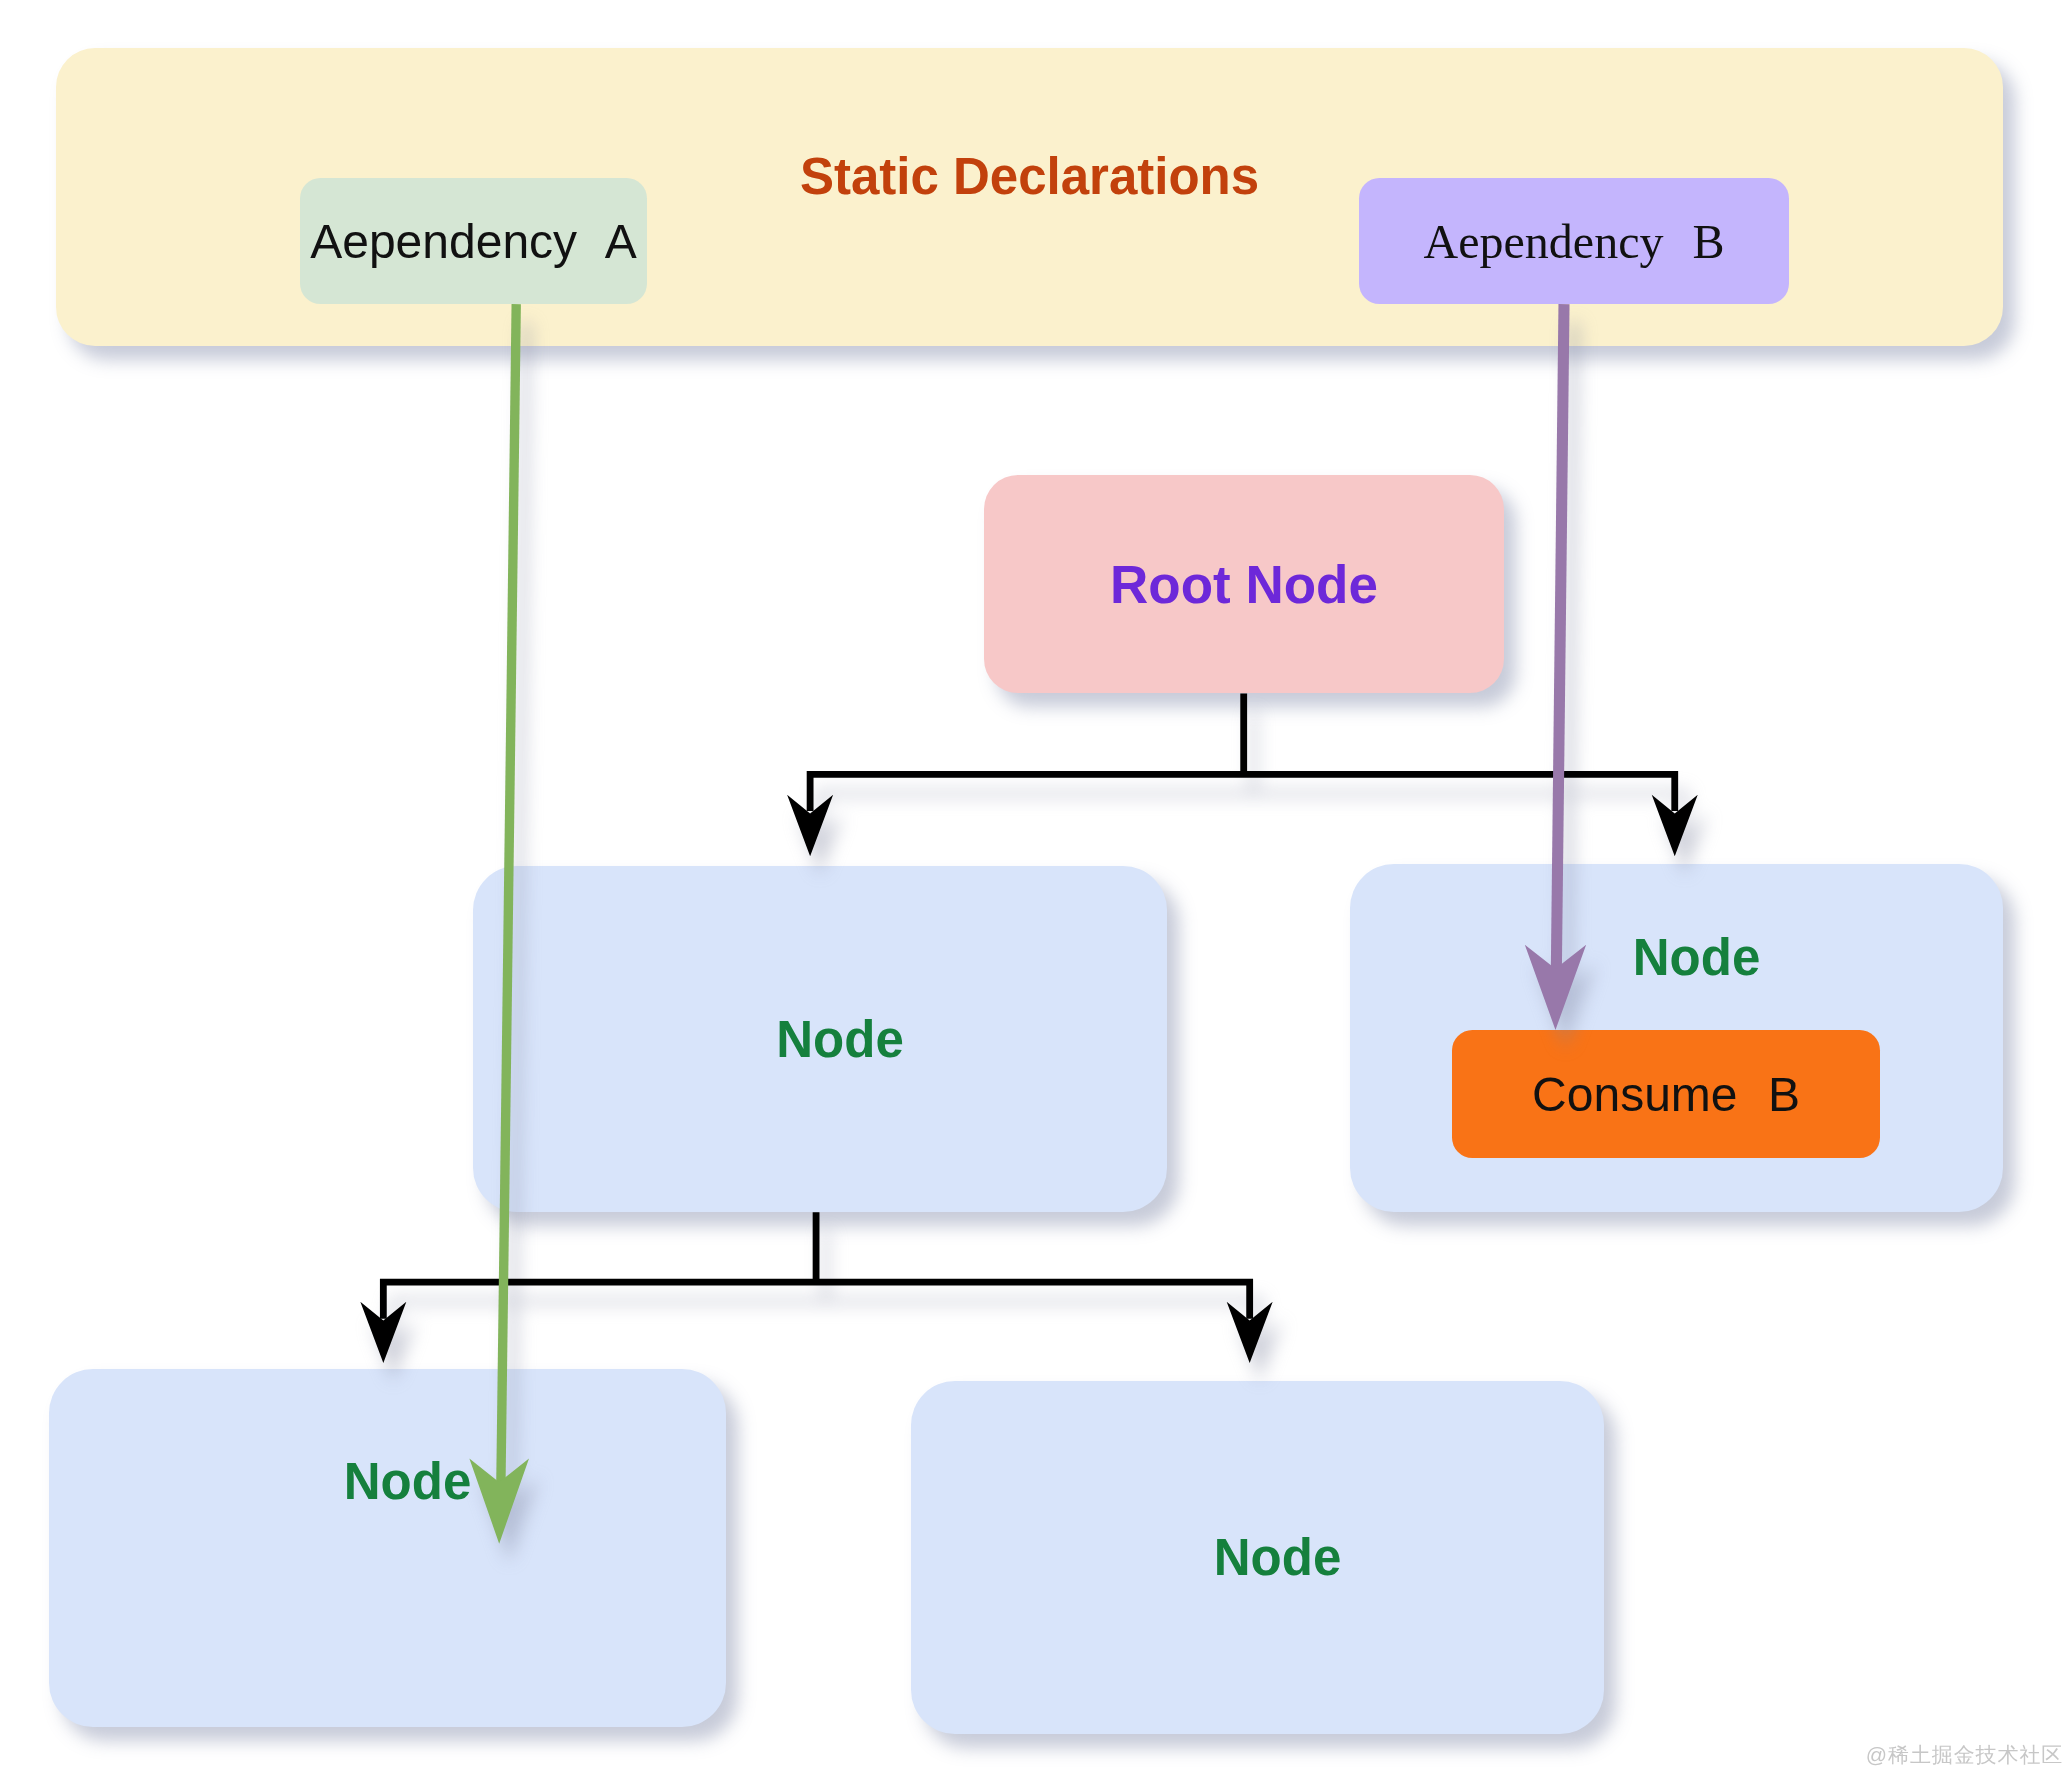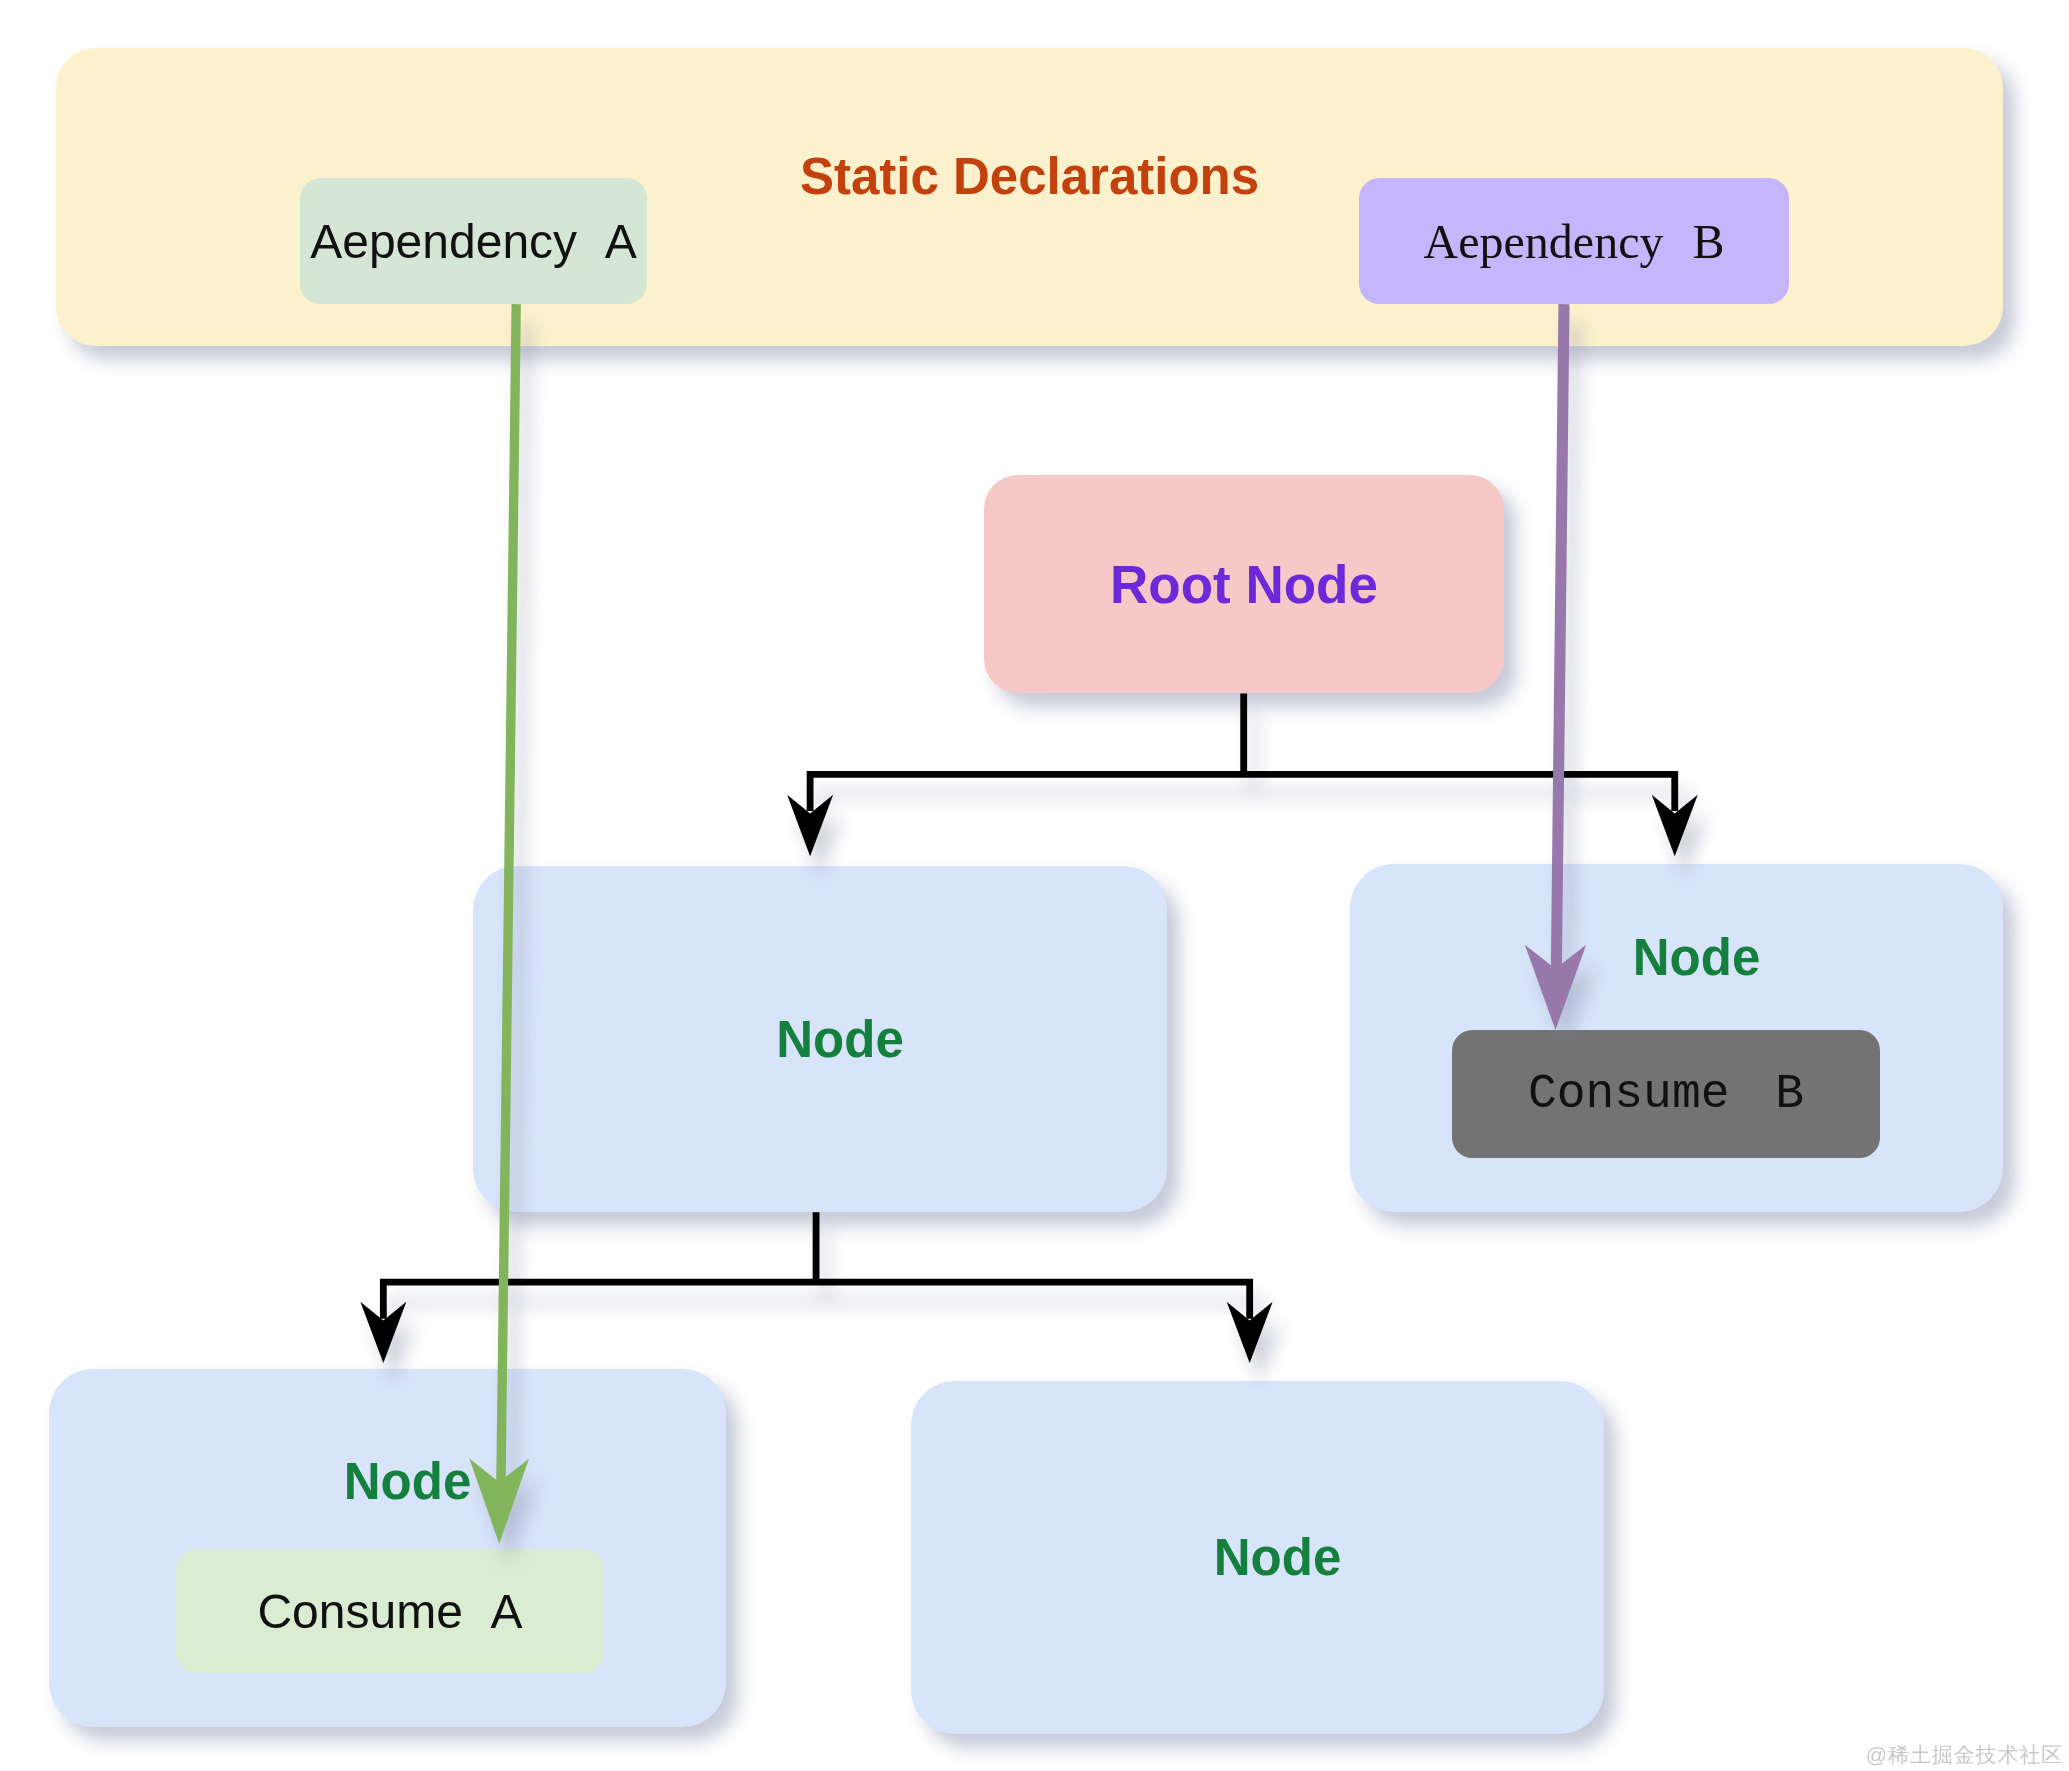--- a/index.html
+++ b/index.html
@@ -61,21 +61,21 @@
   .node-r .node-label-top { top: 66px; }
   .node-bl .node-label-top { top: 85px; }
 
   .consume {
     position: absolute;
     display: flex; align-items: center; justify-content: center;
     font-size: 48px; color: #111;
     border-radius: 20.4px;
     word-spacing: 17px;
   }
-  .consume-b { left: 102px; top: 166px; width: 428px; height: 128px; background: #737373; font-family: Liberation Mono, monospace; }
+  .consume-b { left: 102px; top: 166px; width: 428px; height: 128px; background: #f97316; }
   .consume-a { left: 127px; top: 180px; width: 428px; height: 124px; background: #daecd2; }
 
   
   svg.connectors {
     position: absolute; left: 0; top: 0;
     width: 2070px; height: 1772px;
     pointer-events: none;
     filter: drop-shadow(10.2px 19px 8.5px rgba(125,132,158,0.38));
   }
 
@@ -103,21 +103,20 @@
     <span class="node-label">Node</span>
   </div>
 
   <div class="abs blue-node node-r shadowed">
     <div class="node-label node-label-top">Node</div>
     <div class="consume consume-b">Consume B</div>
   </div>
 
   <div class="abs blue-node node-bl shadowed">
     <div class="node-label node-label-top">Node</div>
-    <div class="consume consume-a">Consume A</div>
   </div>
 
   <div class="abs blue-node node-bm shadowed">
     <span class="node-label">Node</span>
   </div>
 
   <svg class="connectors" viewBox="0 0 2430 2080">
 
     <g>
       <path d="M1460 814 L1460 909 M951 952 L951 909 L1966 909 L1966 952" fill="none" stroke-width="8" stroke="#000000"></path>

